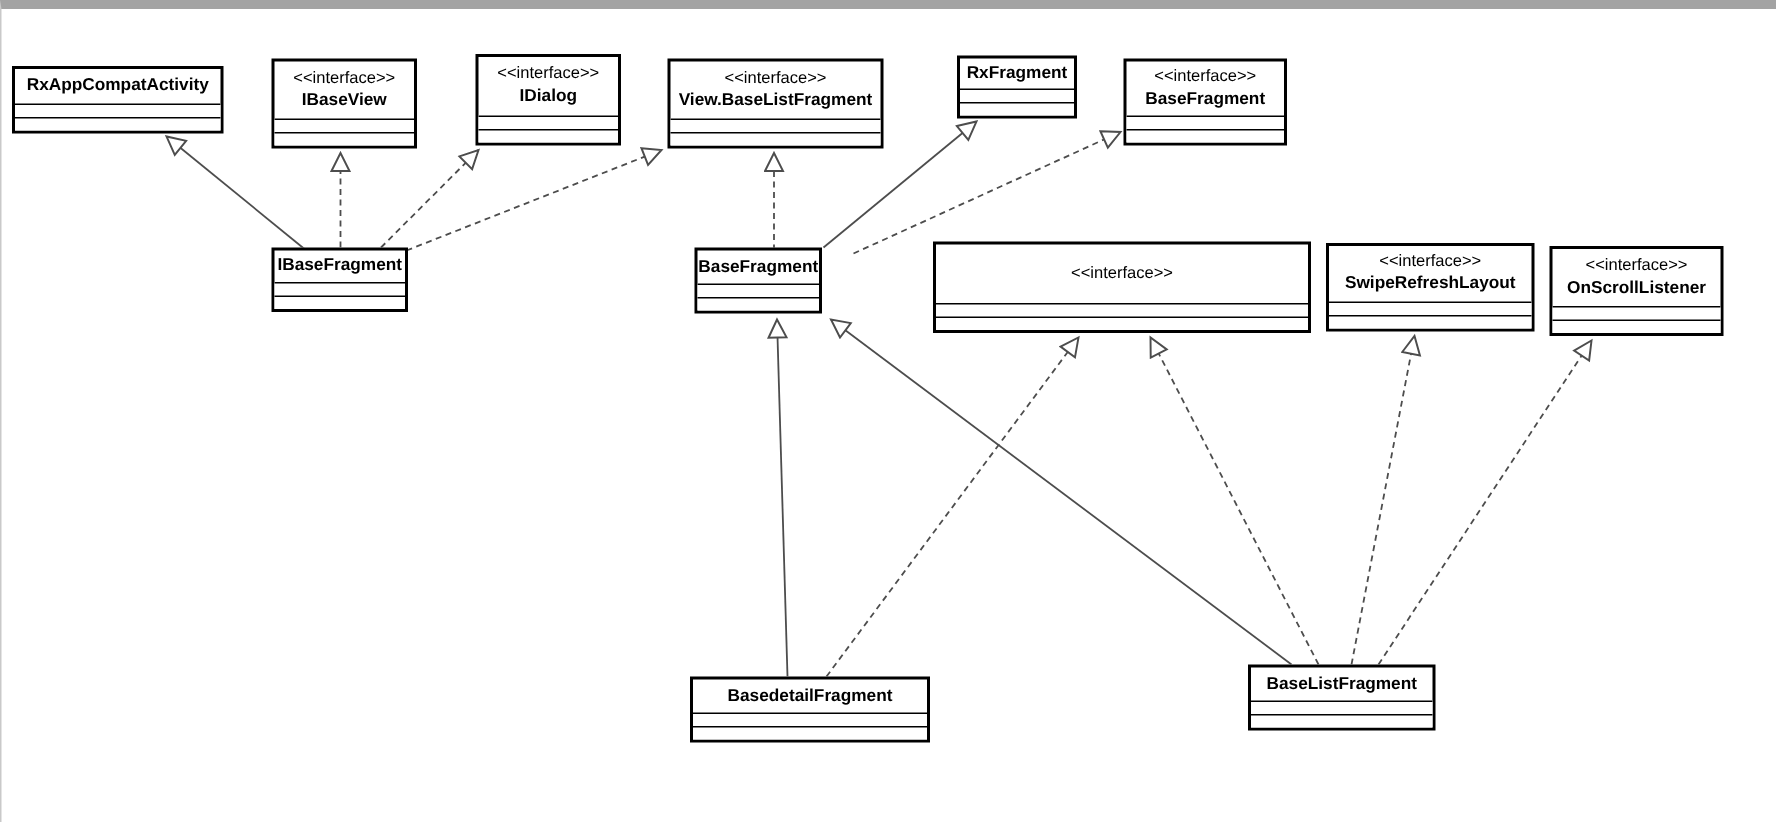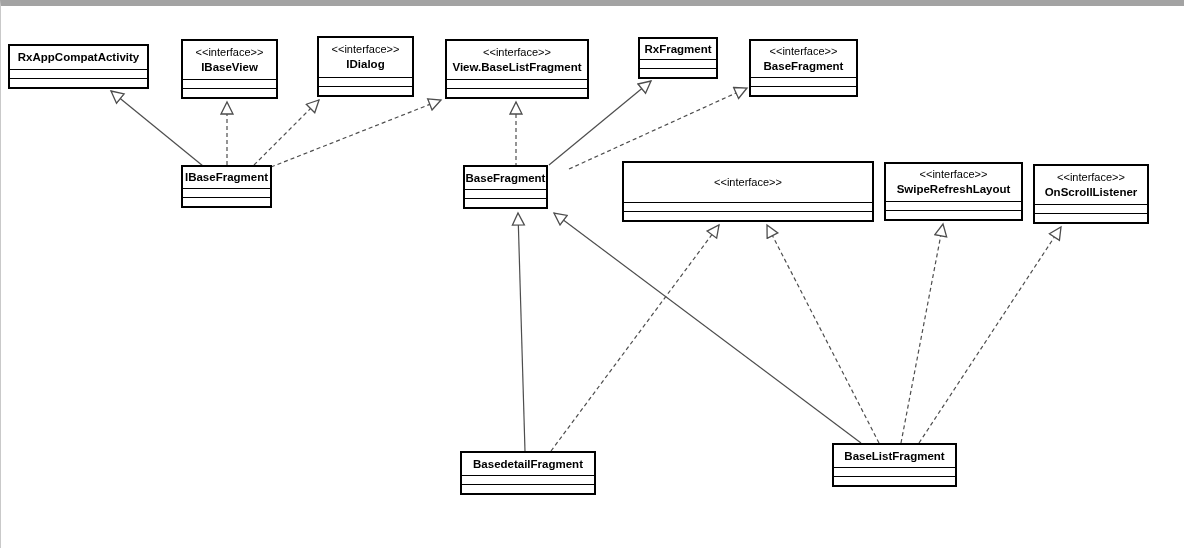--- a/index.html
+++ b/index.html
@@ -156,21 +156,21 @@
 
   <div class="uml-class" style="left:1032px;top:158px;width:116px;height:60px;">
     <div class="uml-title">
       <span class="uml-stereotype">&lt;&lt;interface&gt;&gt;</span>
       <span class="uml-name">OnScrollListener</span>
     </div>
     <div class="uml-row"></div>
     <div class="uml-row"></div>
   </div>
 
-  <div class="uml-class" style="left:459px;top:445px;width:136px;height:44px;">
+  <div class="uml-class" style="left:459px;top:445px;width:160px;height:44px;">
     <div class="uml-title">
       <span class="uml-name">BasedetailFragment</span>
     </div>
     <div class="uml-row"></div>
     <div class="uml-row"></div>
   </div>
 
   <div class="uml-class" style="left:831px;top:437px;width:125px;height:44px;">
     <div class="uml-title">
       <span class="uml-name">BaseListFragment</span>

